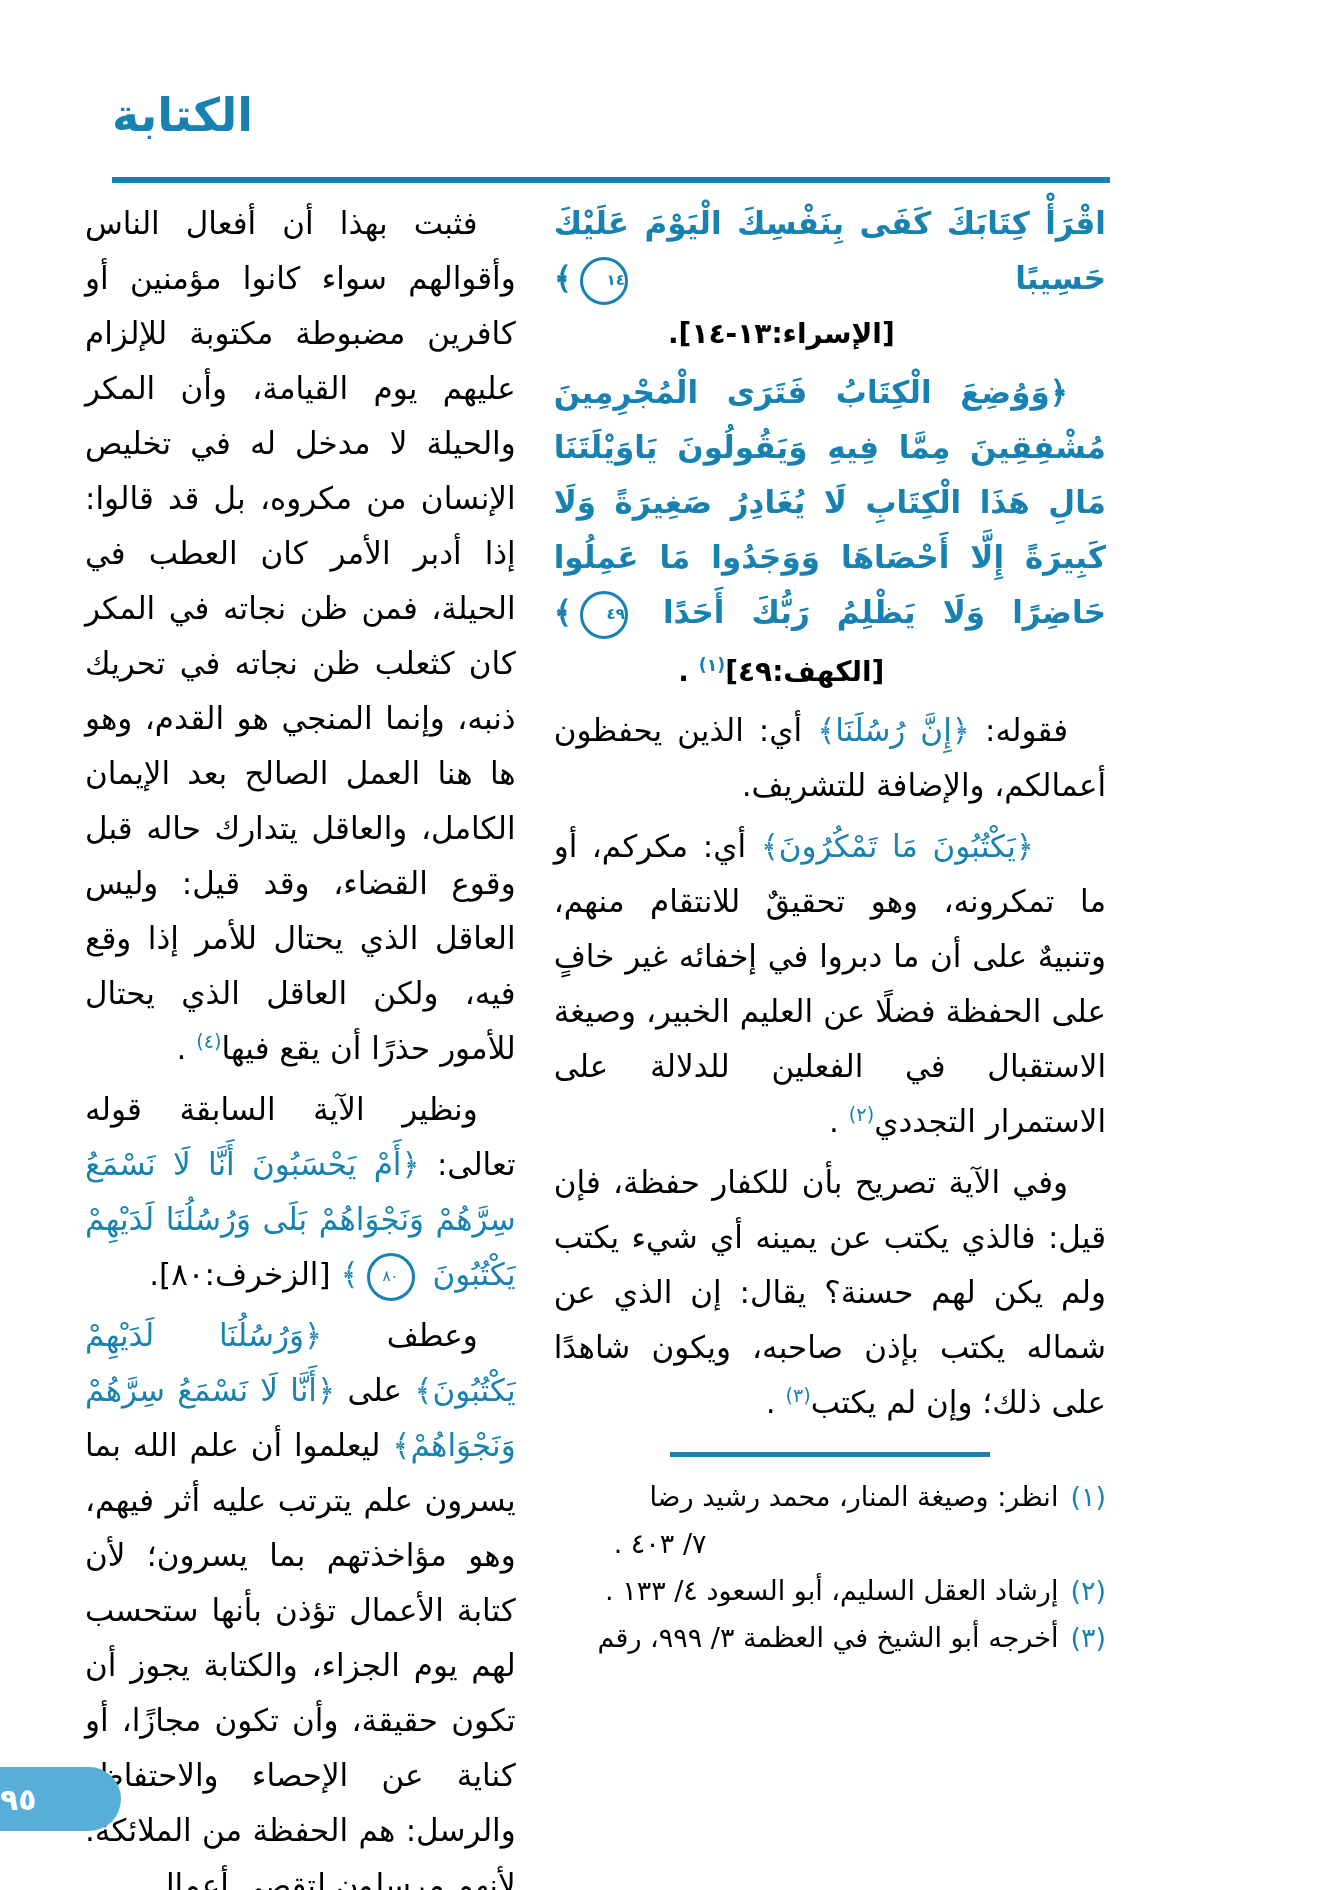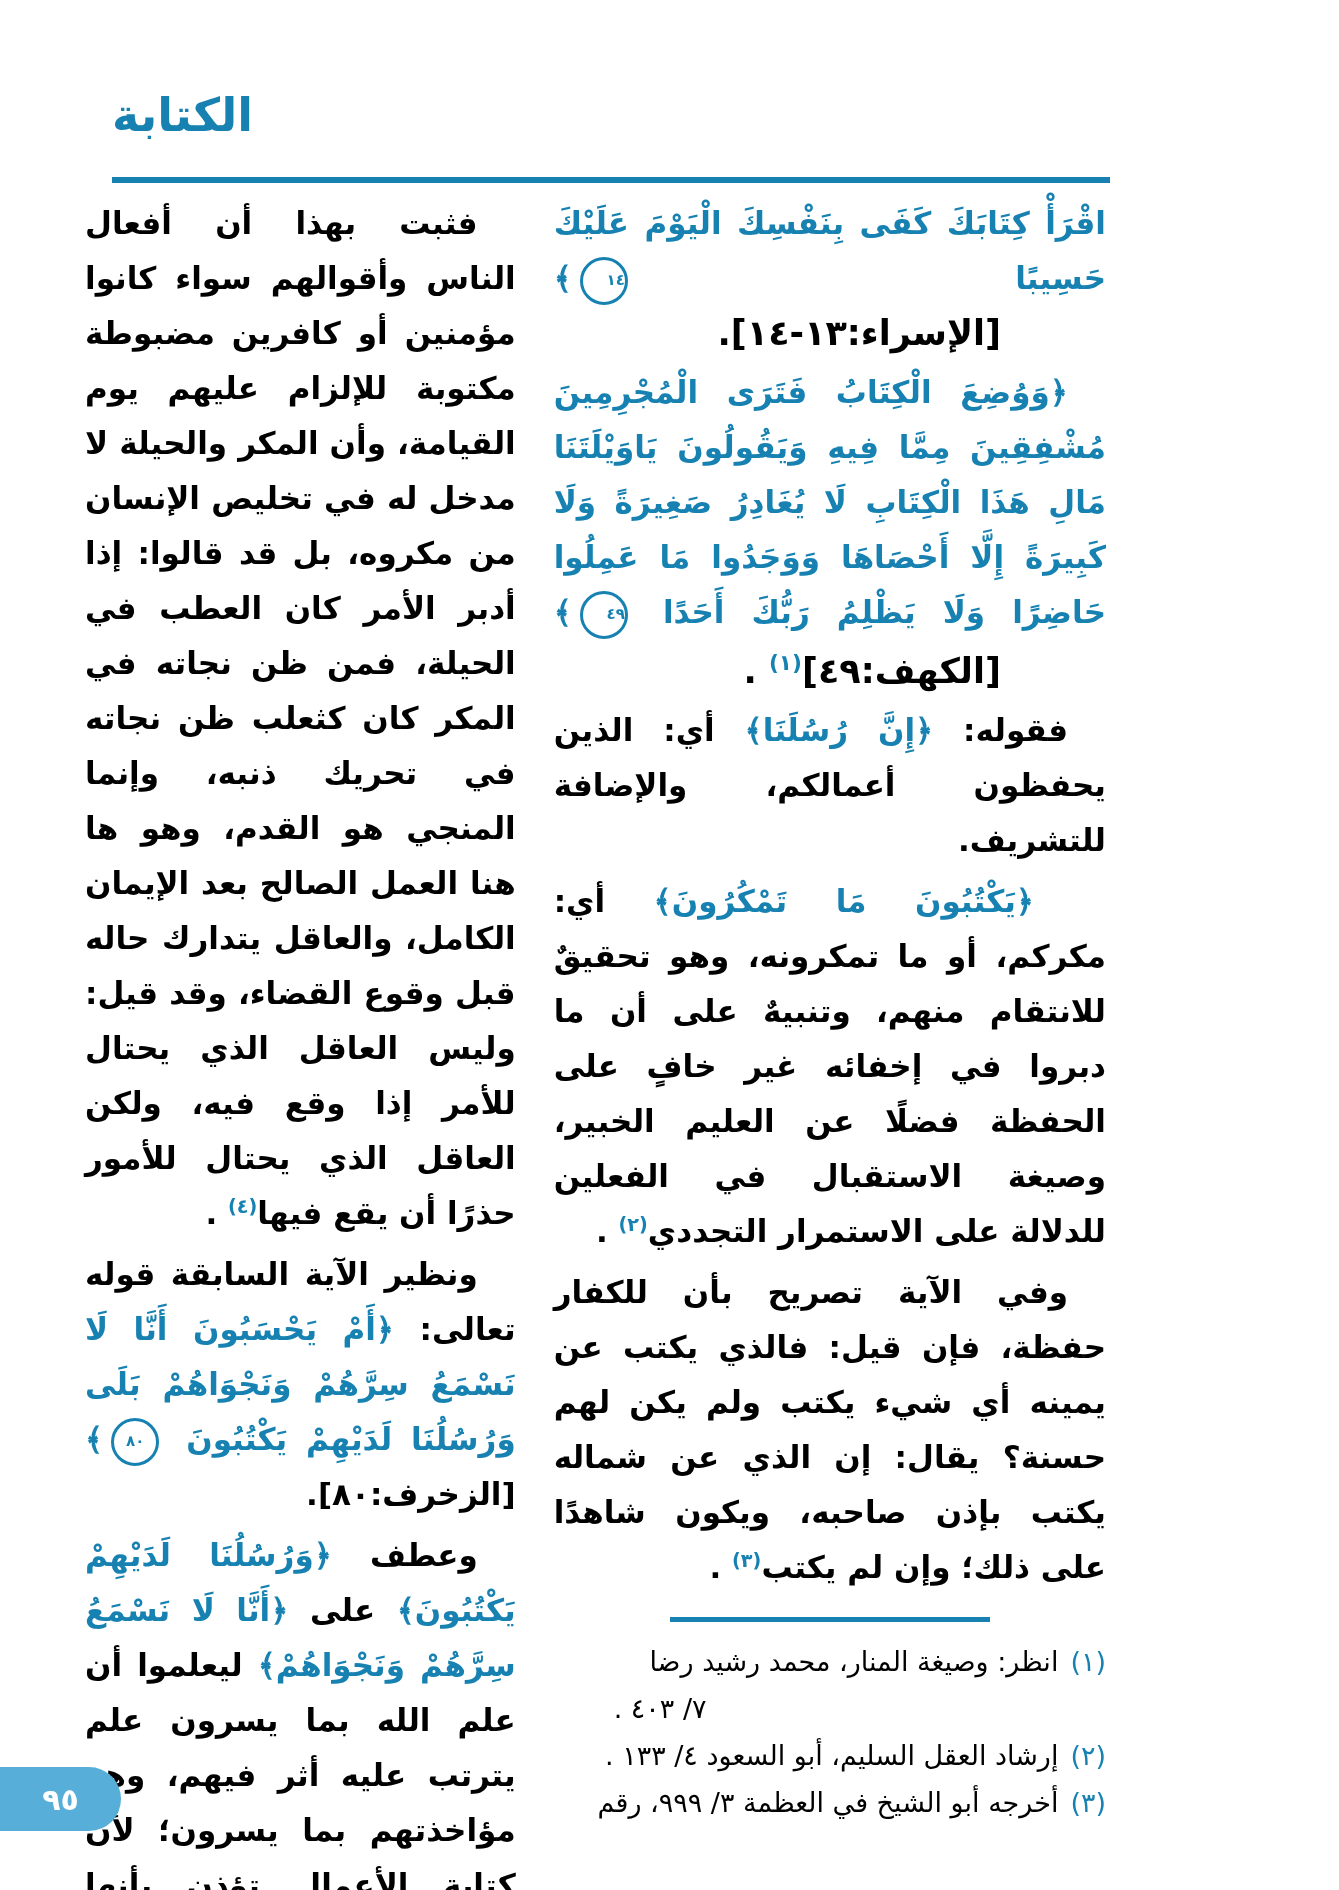--- a/index.html
+++ b/index.html
@@ -29,40 +29,40 @@
   
   .cols{
     position:absolute;top:196px;right:20px;left:85px;
     display:flex;gap:38px;align-items:flex-start;
   }
   .col{display:block;}
   .col-right{width:672px;}
   .col-left{width:524px;}
   p{margin:0;}
   .para{
-    font-size:31px;line-height:55px;font-weight:bold;
+    font-size:31px;line-height:55px;font-weight:normal;
     text-align:justify;text-indent:38px;
     margin-bottom:6px;
   }
   .indent-lg{text-indent:72px;}
   .verse-line{
     font-size:31px;line-height:55px;font-weight:bold;
     color:var(--accent);
     text-align:justify;text-align-last:justify;
   }
   .verse-para{
     font-size:31px;line-height:55px;font-weight:bold;
     color:var(--accent);
     text-align:justify;text-align-last:justify;
     text-indent:38px;
     margin-bottom:4px;
   }
   .ref-line{
-    font-size:35px;line-height:55px;font-weight:bold;
-    text-align:right;padding-left:8px;padding-right:105px;
+    font-size:28px;line-height:55px;font-weight:bold;
+    text-align:center;padding-left:8px;padding-right:105px;
     margin-bottom:4px;
   }
   .seg-n{color:#000;}
   .seg-q{color:var(--accent);}
   .seg-f{
     color:var(--accent);
     font-size:0.62em;
     vertical-align:super;
     line-height:0;
   }
@@ -81,21 +81,21 @@
   .fn-row{display:flex;gap:12px;align-items:flex-start;}
   .fn-num{color:var(--accent);white-space:nowrap;flex:0 0 auto;}
   .fn-text{flex:1 1 auto;text-align:justify;}
   .fn-cont{text-align:left;padding-left:60px;}
   
   .page-badge{
     position:absolute;left:0;top:1767px;
     width:121px;height:64px;
     background:var(--badge);
     border-radius:0 34px 34px 0;
-    display:flex;align-items:center;justify-content:center;
+    display:flex;align-items:center;justify-content:flex-end;
     color:#fff;font-size:30px;font-weight:bold;
     direction:rtl;
   }
   .site-url{
     position:absolute;left:131px;top:1780px;
     color:var(--accent);
     font-size:33px;font-weight:bold;
     text-decoration:none;
     direction:ltr;
     letter-spacing:1px;

